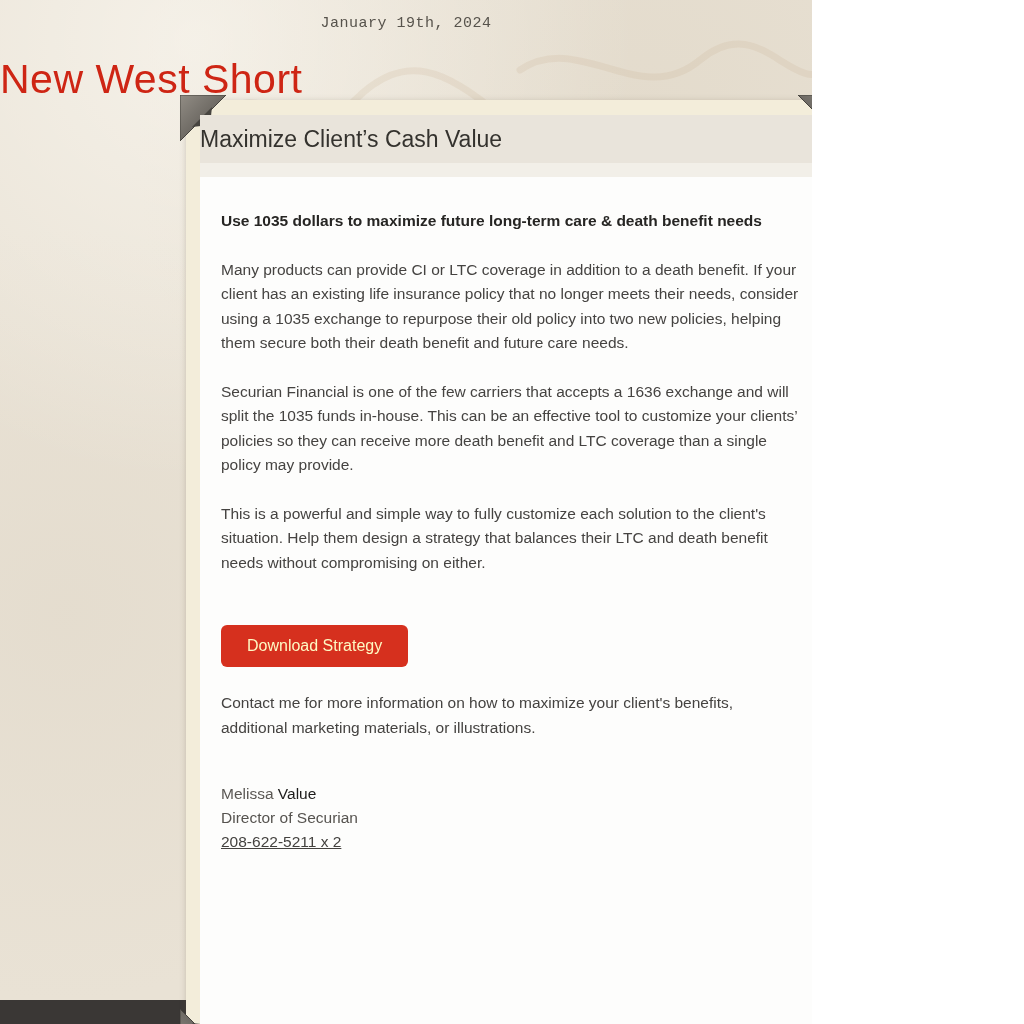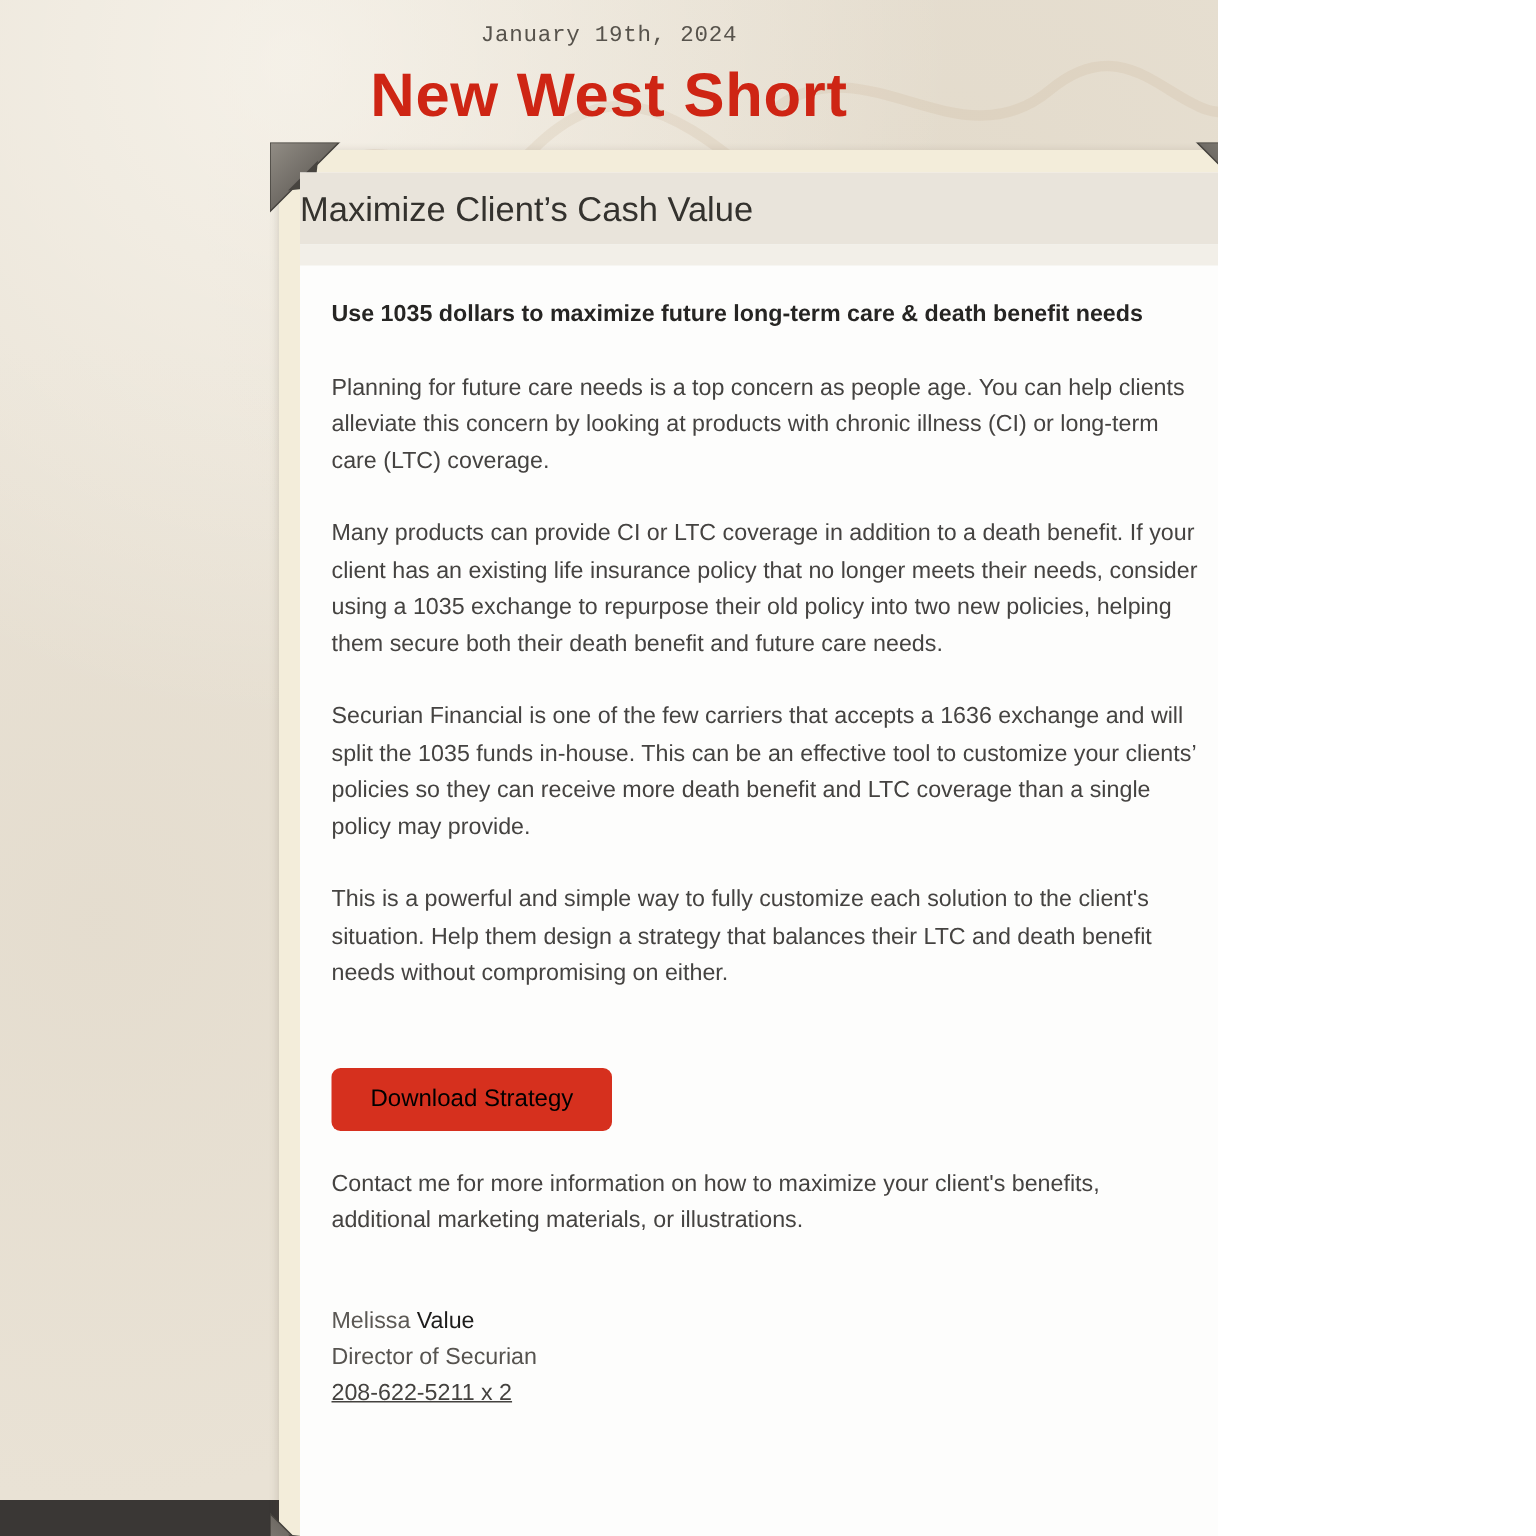--- a/index.html
+++ b/index.html
@@ -8,34 +8,34 @@
     background-color:#e9e2d5;
     background-image:
       radial-gradient(circle at 24% 4%, rgba(255,253,248,.55), rgba(255,253,248,0) 38%),
       radial-gradient(circle at 78% 14%, rgba(213,202,182,.30), rgba(213,202,182,0) 46%),
       radial-gradient(circle at 8% 60%, rgba(215,205,188,.25), rgba(215,205,188,0) 40%);
   }
   .script-texture{position:absolute;top:0;left:0;pointer-events:none;}
   .date{position:absolute;top:15px;left:0;width:100%;text-align:center;
     font-family:"Liberation Mono","DejaVu Sans Mono",monospace;
     font-size:15px;color:#57534c;letter-spacing:.5px;}
-  .masthead-title{position:absolute;top:40px;left:0;width:100%;text-align:center;
-    margin:0;font-size:41px;font-weight:bold;color:#ce2514;letter-spacing:.5px;}
+  .masthead-title{position:absolute;top:56px;left:0;width:100%;
+    margin:0;font-size:41px;font-weight:normal;color:#ce2514;letter-spacing:.5px;}
   .footer-band{position:absolute;left:0;top:1000px;width:1024px;height:24px;background:#3a3735;}
   .card{position:absolute;left:186px;top:100px;width:652px;height:950px;
     background:#f3edda;box-shadow:0 1px 6px rgba(90,80,60,.25);}
   .card-inner{position:absolute;left:14px;top:15px;right:14px;bottom:14px;background:#fdfdfc;}
   .card-header{height:48px;line-height:48px;text-align:left;background:#e9e4db;
     font-size:23px;color:#34322e;}
   .card-header-strip{height:14px;background:#f2efe8;}
   .card-body{padding:20px 22px 0 21px;font-size:15.5px;line-height:24.5px;color:#454341;}
   .card-body p{margin:24px 0 0;}
-  p.lead{margin-top:1px;font-weight:bold;color:#262523;font-size:15.5px;}
+  p.lead{margin-top:12px;font-weight:bold;color:#262523;font-size:15.5px;}
   .cta-button{display:inline-block;margin-top:50px;padding:12px 26px;border:none;cursor:pointer;
-    background:#d6301e;color:#000000;font-size:16px;font-family:"Liberation Sans",sans-serif;
+    background:#d6301e;color:#fef9c3;font-size:16px;font-family:"Liberation Sans",sans-serif;
     border-radius:6px;}
   p.contact{}
   .signature{margin-top:42px;}
   .signature p{margin:0;line-height:24px;color:#56534f;}
   .sig-first{color:#5b5854;}
   .sig-last{color:#1d1c1b;}
   a.tel-link{color:#44423f;text-decoration:underline;cursor:pointer;margin-top:11px;}
   a.mail-link{color:#4c6da1;text-decoration:underline;cursor:pointer;}
   .corner{position:absolute;width:48px;height:48px;pointer-events:none;}
   .corner.tl{left:-6px;top:-5px;}
@@ -94,21 +94,20 @@
 
     <div class="card-inner">
 
       <div class="card-header">Maximize Client’s Cash Value</div>
       <div class="card-header-strip"></div>
 
       <div class="card-body">
 
         <p class="lead">Use 1035 dollars to maximize future long-term care &amp; death benefit needs</p>
 
-        <p>Planning for future care needs is a top concern as people age. You can help clients alleviate this concern by looking at products with chronic illness (CI) or long-term care (LTC) coverage.</p>
         <p>Many products can provide CI or LTC coverage in addition to a death benefit. If your client has an existing life insurance policy that no longer meets their needs, consider using a 1035 exchange to repurpose their old policy into two new policies, helping them secure both their death benefit and future care needs.</p>
         <p>Securian Financial is one of the few carriers that accepts a 1636 exchange and will split the 1035 funds in-house. This can be an effective tool to customize your clients’ policies so they can receive more death benefit and LTC coverage than a single policy may provide.</p>
         <p>This is a powerful and simple way to fully customize each solution to the client's situation. Help them design a strategy that balances their LTC and death benefit needs without compromising on either.</p>
 
         <button class="cta-button">Download Strategy</button>
 
         <p class="contact">Contact me for more information on how to maximize your client's benefits, additional marketing materials, or illustrations.</p>
 
         <div class="signature">
           <p><span class="sig-first">Melissa</span> <span class="sig-last">Value</span></p>

